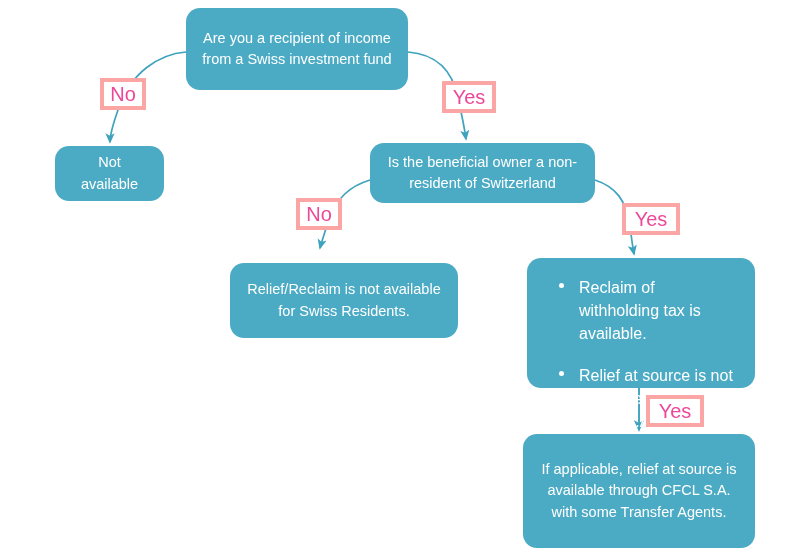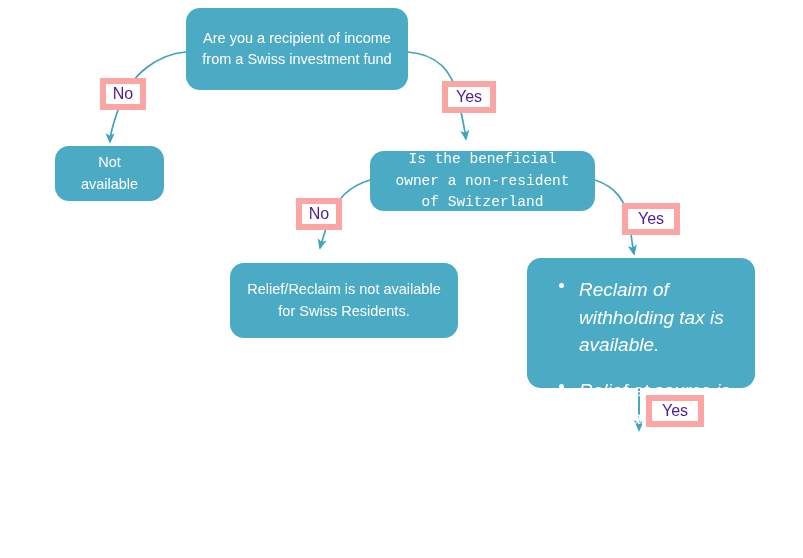--- a/index.html
+++ b/index.html
@@ -48,50 +48,49 @@
   }
   .node.bullets ul {
     margin: 0;
     padding: 0 0 0 22px;
     list-style: none;
   }
   .node.bullets li {
     position: relative;
     margin: 0 0 18px 0;
     line-height: 1.45;
-    font-size: 19px;
-    font-style: italic;
+    font-size: 16px;
   }
   .node.bullets li:last-child { margin-bottom: 4px; }
   .node.bullets li .bullet-dot {
     position: absolute;
     left: -20px;
     top: 7px;
     width: 5px;
     height: 5px;
     border-radius: 50%;
     background: #ffffff;
   }
   .edge-label {
     position: absolute;
     box-sizing: border-box;
     background: #ffffff;
-    border: 6px solid #fca5a5;
-    color: #4c1d95;
-    font-size: 16px;
+    border: 4px solid #fca5a5;
+    color: #ec4899;
+    font-size: 20px;
     line-height: 1;
     display: flex;
     align-items: center;
     justify-content: center;
     font-family: "Liberation Sans", sans-serif;
   }
   
   #node-q1      { left:186px; top:8px;   width:222px; height:82px; }
   #node-not-eligible { left:55px; top:146px; width:109px; height:55px; }
-  #node-q2      { left:370px; top:151px; width:225px; height:60px;font-family:Liberation Mono, monospace; }
+  #node-q2      { left:370px; top:143px; width:225px; height:60px; }
   #node-swiss-res { left:230px; top:263px; width:228px; height:75px; }
   #node-bullets { left:527px; top:258px; width:228px; height:130px; }
   #node-final   { left:523px; top:434px; width:232px; height:114px; }
   
   #label-no-1   { left:100px; top:78px;  width:46px; height:32px; }
   #label-yes-1  { left:442px; top:81px;  width:54px; height:32px; }
   #label-no-2   { left:296px; top:198px; width:46px; height:32px; }
   #label-yes-2  { left:622px; top:203px; width:58px; height:32px; }
   #label-yes-3  { left:646px; top:395px; width:58px; height:32px; }
 </style>
@@ -132,20 +131,21 @@
         <span class="bullet-dot"></span>
         <span>Reclaim of withholding tax is available.</span>
       </li>
       <li>
         <span class="bullet-dot"></span>
         <span>Relief at source is not available through CFCL S.A.</span>
       </li>
     </ul>
   </div>
 
+  <div class="node" id="node-final">If applicable, relief at source is available through CFCL S.A. with some Transfer Agents.</div>
 
   <div class="edge-label" id="label-no-1">No</div>
 
   <div class="edge-label" id="label-yes-1">Yes</div>
 
   <div class="edge-label" id="label-no-2">No</div>
 
   <div class="edge-label" id="label-yes-2">Yes</div>
 
   <div class="edge-label" id="label-yes-3">Yes</div>

